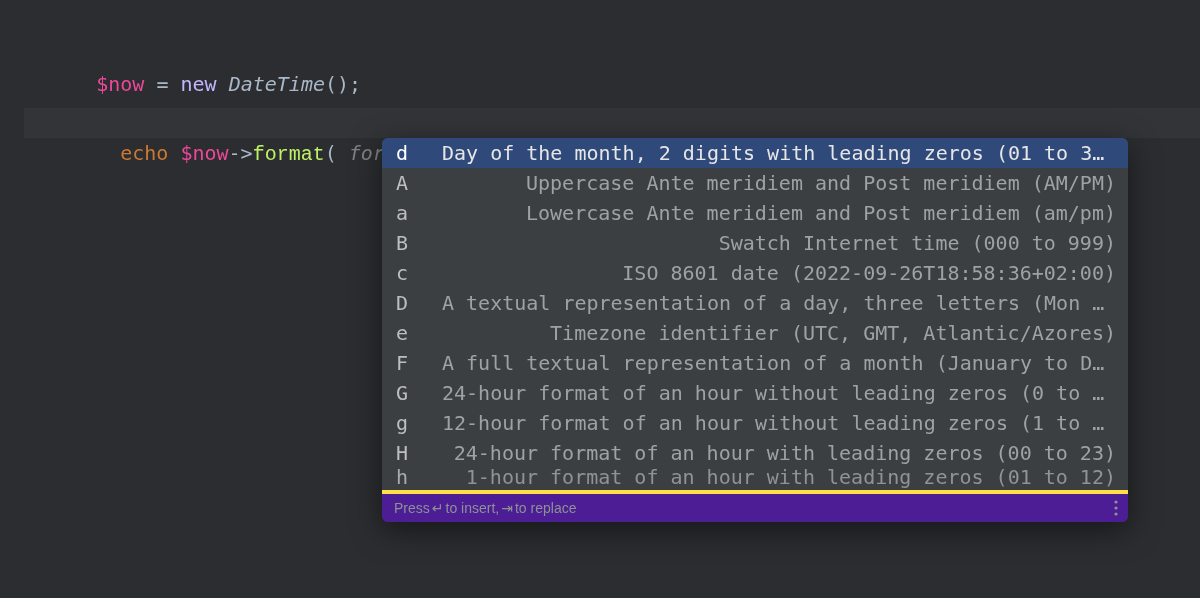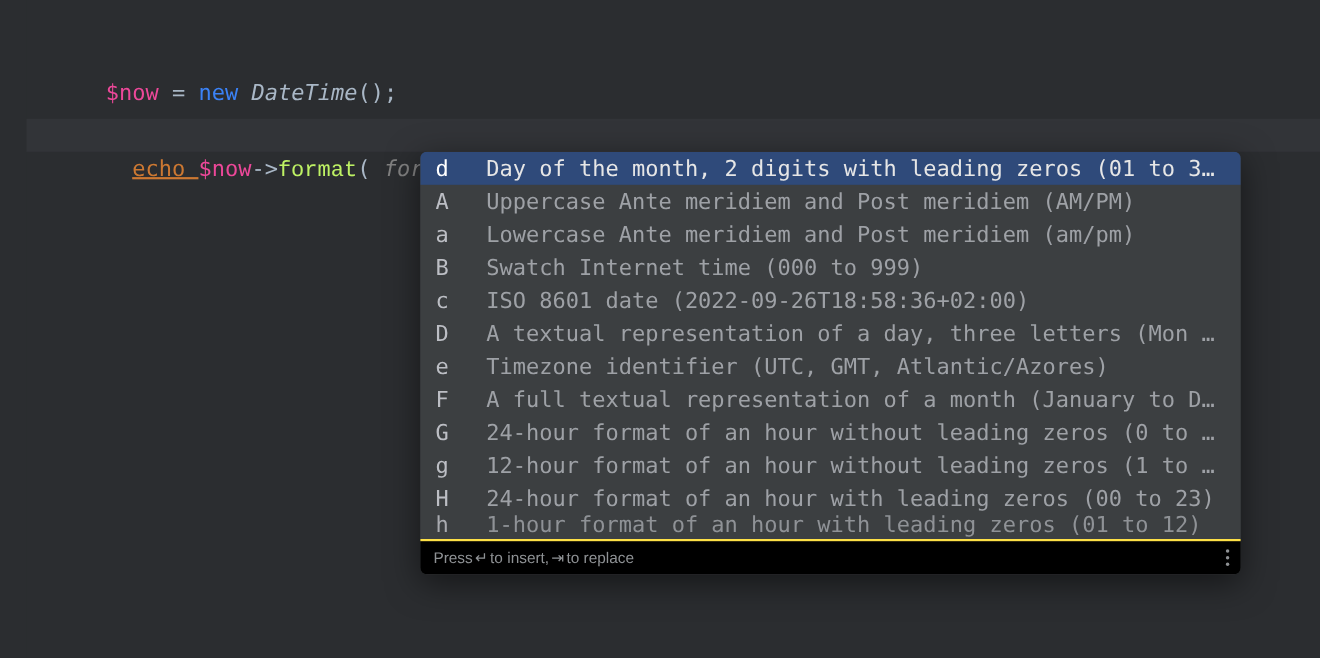--- a/index.html
+++ b/index.html
@@ -33,24 +33,24 @@
   .line2 {
     top: 108px;
     background: #323438;
     left: 0; right: 0;
     padding-left: 48px;
     height: 30px;
     line-height: 30px;
   }
   .tok-var   { color: #ec4899; }
   .tok-op    { color: #a9b7c6; }
-  .tok-kw    { color: #3b82f6; }
+  .tok-kw    { color: #c4b5fd; }
   .tok-class { color: #a9b7c6; font-style: italic; }
   .tok-punc  { color: #a9b7c6; }
-  .tok-echo  { color: #cc7832; text-decoration: underline; }
+  .tok-echo  { color: #cc7832; }
   .tok-method{ color: #bef264; font-family: Liberation Mono, monospace; }
   .tok-hint  { color: #808080; font-style: italic; }
   .tok-str   { color: #6a8759; }
   .caret {
     display: inline-block;
     width: 2px; height: 22px;
     background: #bcbec4;
     vertical-align: -3px;
     margin: 0 1px;
   }
@@ -82,39 +82,40 @@
     background: #2f4a7a;
     color: #ffffff;
   }
   .item .key {
     flex: 0 0 30px;
     text-align: left;
     font-weight: 500;
   }
   .item .desc {
     flex: 1;
+    text-align: right;
     white-space: nowrap;
     overflow: hidden;
     text-overflow: ellipsis;
     color: #9ea1a6;
     padding-left: 16px;
     font-size: 20px;
   }
   .item.selected .desc { color: #e6e6e6; }
   .item.last-partial { height: 24px; overflow: hidden; }
   .item.last-partial .desc,
   .item.last-partial .key {
     transform: translateY(-3px);
     opacity: 0.85;
   }
 
   .popup-footer {
     height: 32px;
-    background: #000000;
-    border-top: 2px solid #fde047;
+    background: #4c1d95;
+    border-top: 4px solid #fde047;
     display: flex;
     align-items: center;
     padding: 0 10px 0 12px;
     font-family: -apple-system, "Segoe UI", Arial, sans-serif;
     font-size: 14px;
     color: #8e9194;
   }
   .popup-footer .spacer { flex: 1; }
   .popup-footer .glyph { font-size: 14px; padding: 0 2px; }
   .more-icon svg { display: block; }

